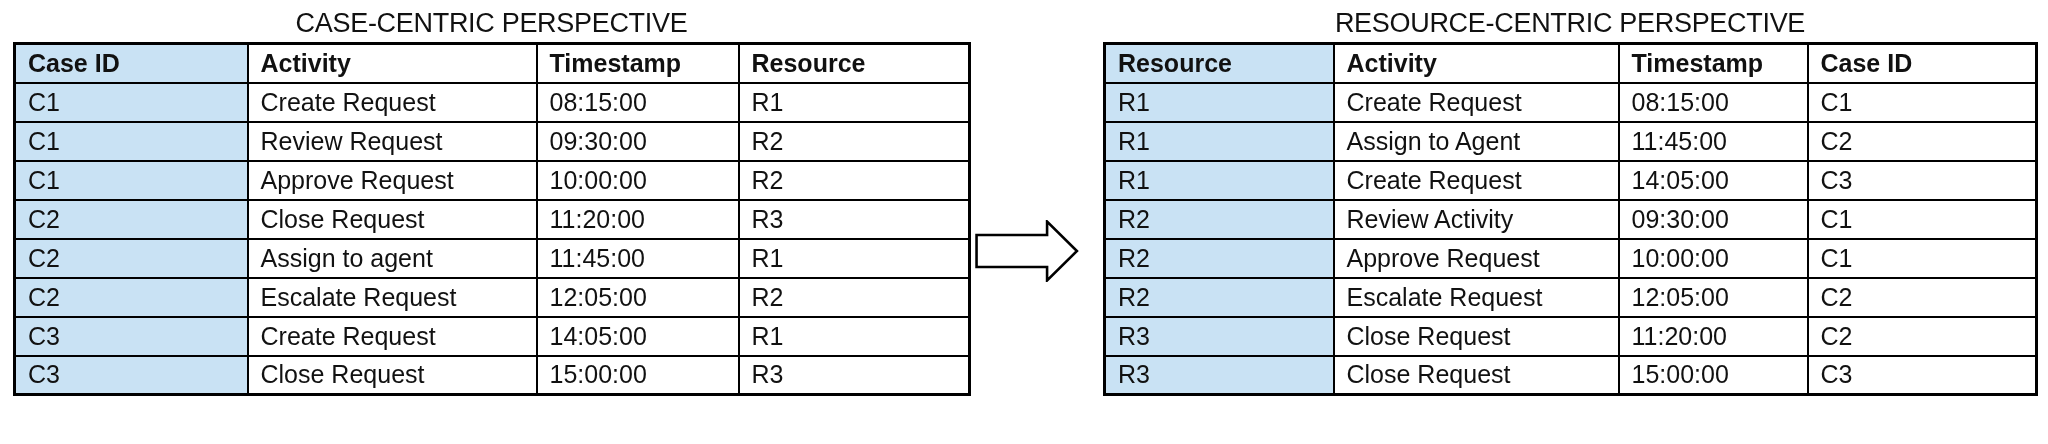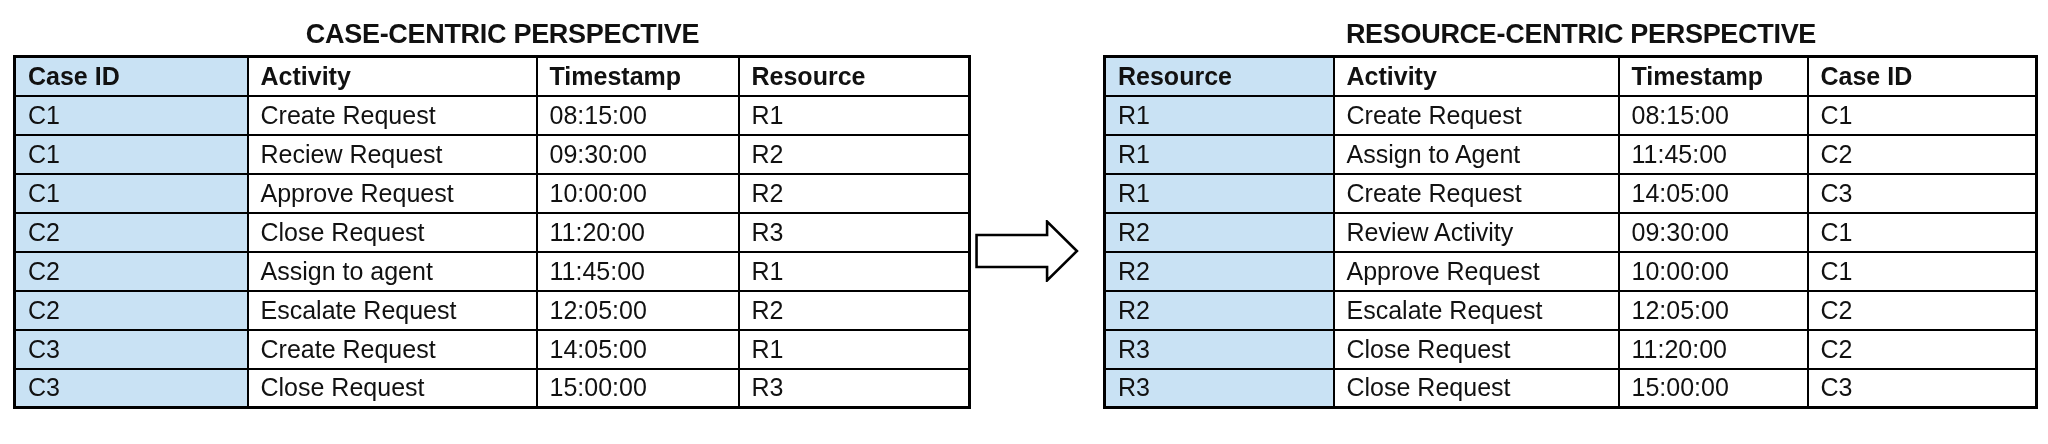--- a/index.html
+++ b/index.html
@@ -24,31 +24,31 @@
     overflow: hidden;
   }
   .panel { position: absolute; top: 0; height: 444px; }
   .panel-left  { left: 13px;   width: 955px; }
   .panel-right { left: 1103px; width: 932px; }
   .panel-title {
     position: absolute;
     top: 6px;
     left: 0;
     width: 100%;
-    margin: 12px;
+    margin: 1px;
     text-align: center;
     font-size: 27px;
-    font-weight: 700;
+    font-weight: 400;
     letter-spacing: -0.3px;
     line-height: 32px;
     white-space: nowrap;
   }
   table.log-table {
     position: absolute;
-    top: 55px;
+    top: 42px;
     left: 0;
     width: 100%;
     border-collapse: collapse;
     table-layout: fixed;
     border: 3px solid var(--border);
   }
   table.log-table th, table.log-table td {
     border: 2px solid var(--border);
     height: 39px;
     padding: 0 6px 0 12px;
@@ -97,21 +97,21 @@
         </thead>
         <tbody>
           <tr>
             <td class="hl">C1</td>
             <td>Create Request</td>
             <td>08:15:00</td>
             <td>R1</td>
           </tr>
           <tr>
             <td class="hl">C1</td>
-            <td>Reciew Request</td>
+            <td>Review Request</td>
             <td>09:30:00</td>
             <td>R2</td>
           </tr>
           <tr>
             <td class="hl">C1</td>
             <td>Approve Request</td>
             <td>10:00:00</td>
             <td>R2</td>
           </tr>
           <tr>

